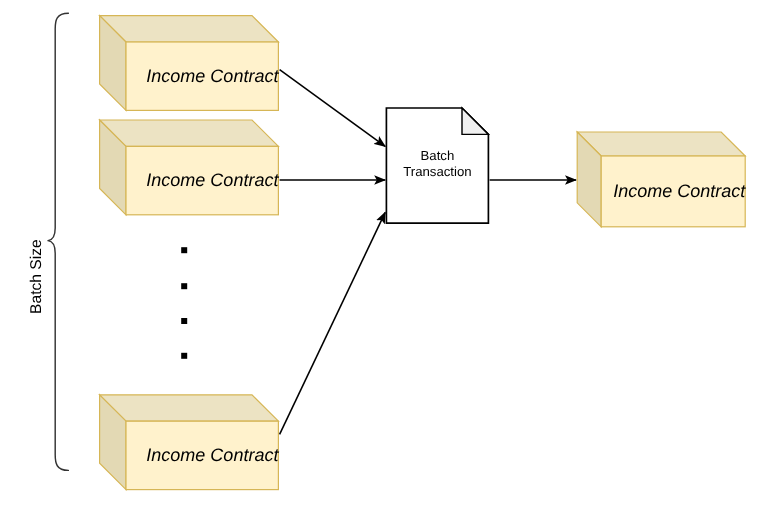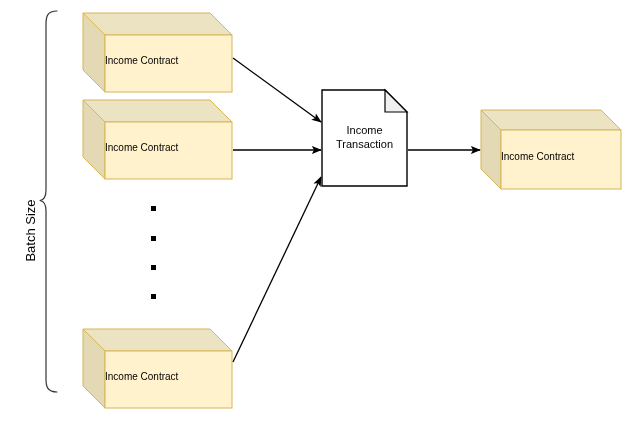--- a/index.html
+++ b/index.html
@@ -19,26 +19,27 @@
   }
   .svg-layer {
     position: absolute;
     left: 0;
     top: 0;
     width: 632px;
     height: 421px;
   }
   .cube-label {
     position: absolute;
-    font-size: 10px;
+    font-size: 15px;
     color: #000000;
     white-space: nowrap;
-    text-align: left;
+    text-align: right;
     line-height: 1.15;
     pointer-events: none;
+    font-style: italic;
   }
   .doc-label {
     position: absolute;
     font-size: 11px;
     color: #000000;
     text-align: center;
     line-height: 1.25;
     white-space: pre-line;
     pointer-events: none;
   }
@@ -132,18 +133,18 @@
   </svg>
 
   <div class="brace-label" style="left:-15px; top:223px; width:90px;">Batch Size</div>
 
   <div class="cube-label" style="left:105px; top:55px; width:127px;">Income Contract</div>
 
   <div class="cube-label" style="left:105px; top:142px; width:127px;">Income Contract</div>
 
   <div class="cube-label" style="left:105px; top:371px; width:127px;">Income Contract</div>
 
-  <div class="doc-label" style="left:322px; top:124px; width:85px;">Income
+  <div class="doc-label" style="left:322px; top:124px; width:85px;">Batch
 Transaction</div>
 
   <div class="cube-label" style="left:501px; top:151px; width:120px;">Income Contract</div>
 
 </div>
 
 </body></html>

